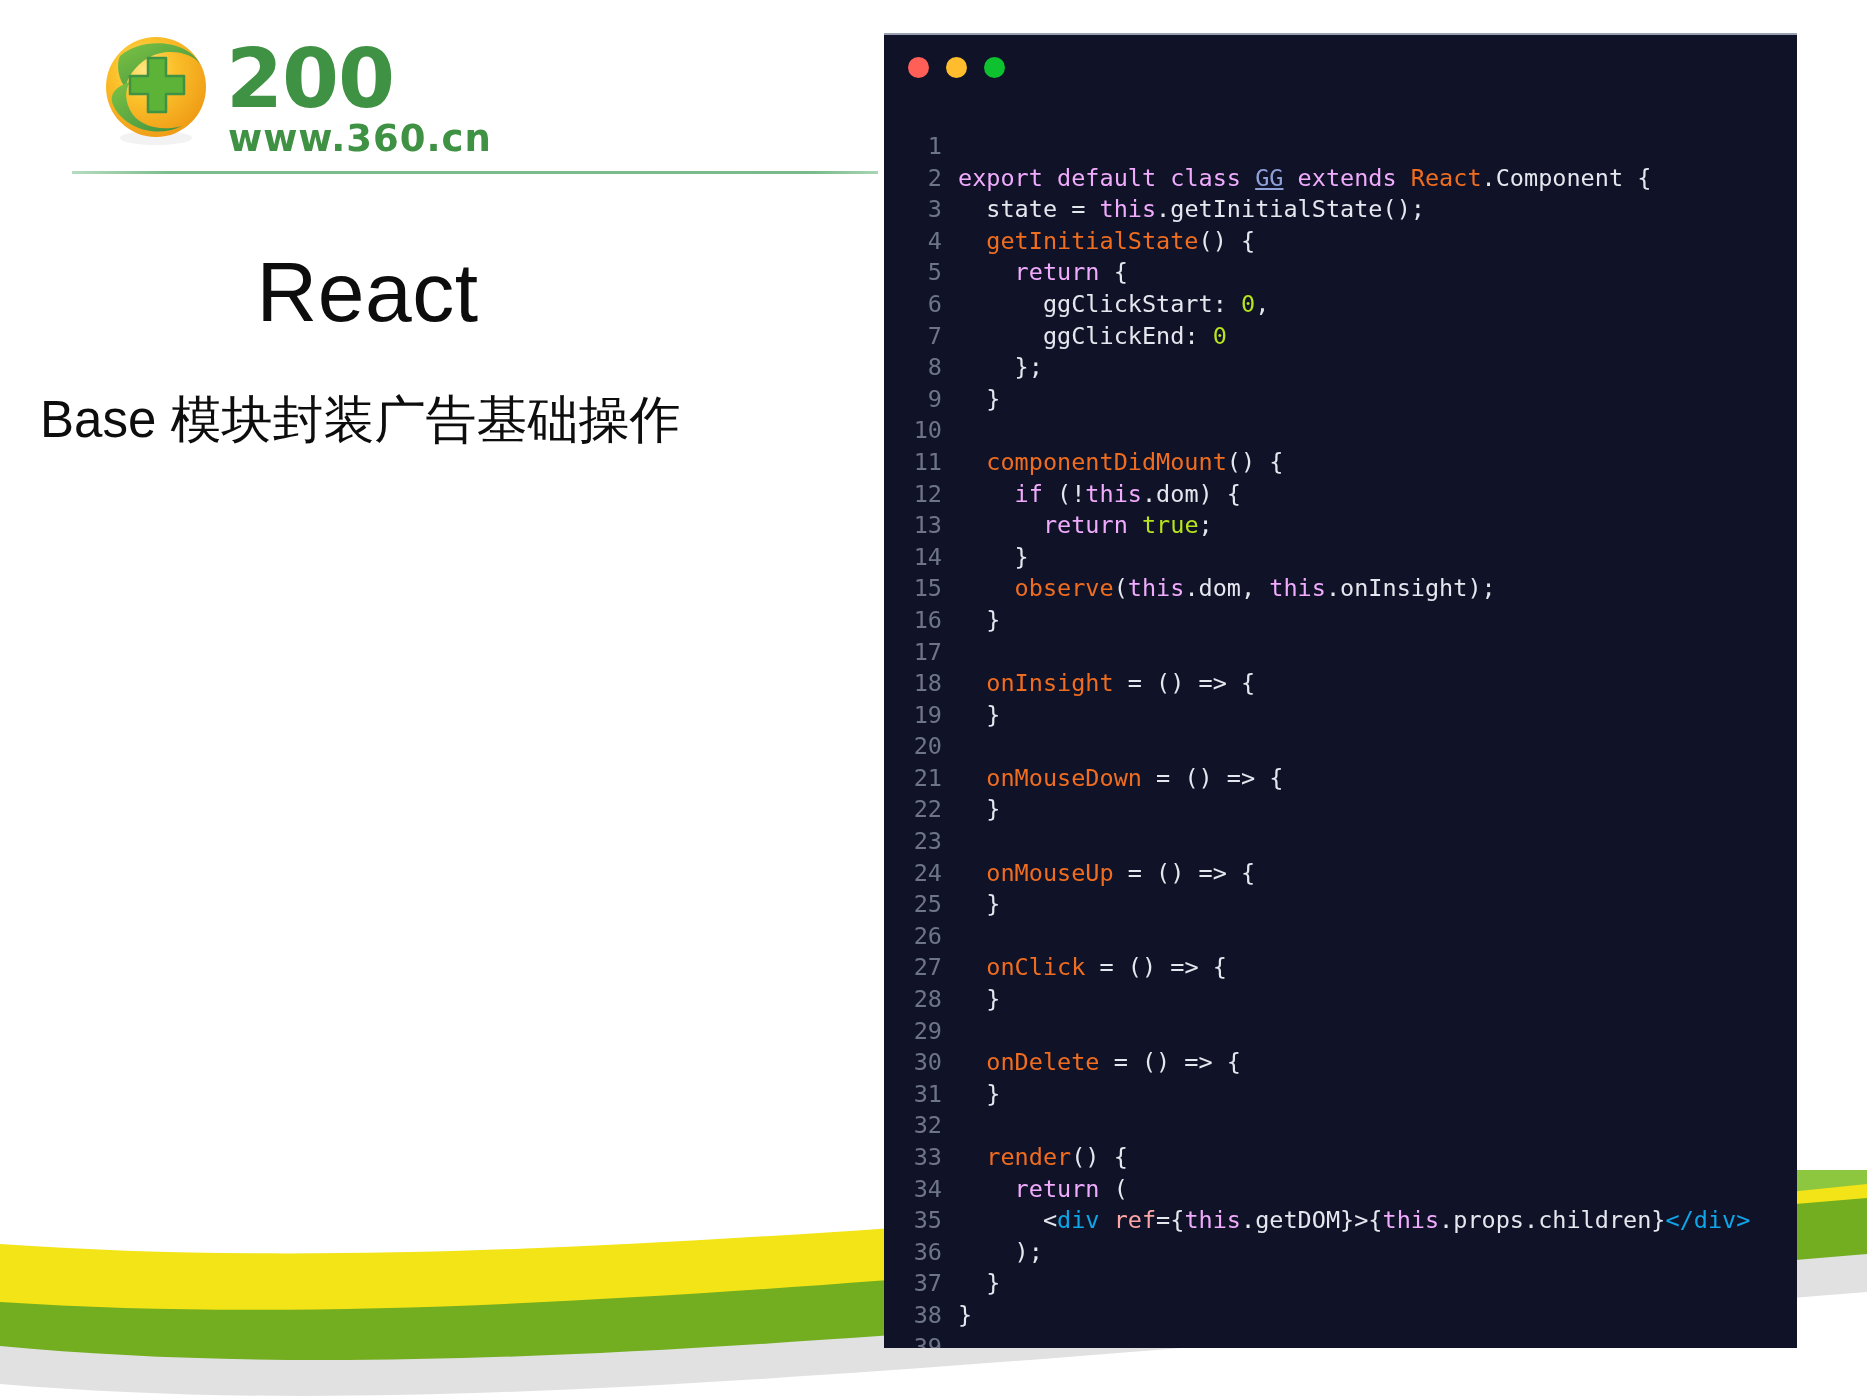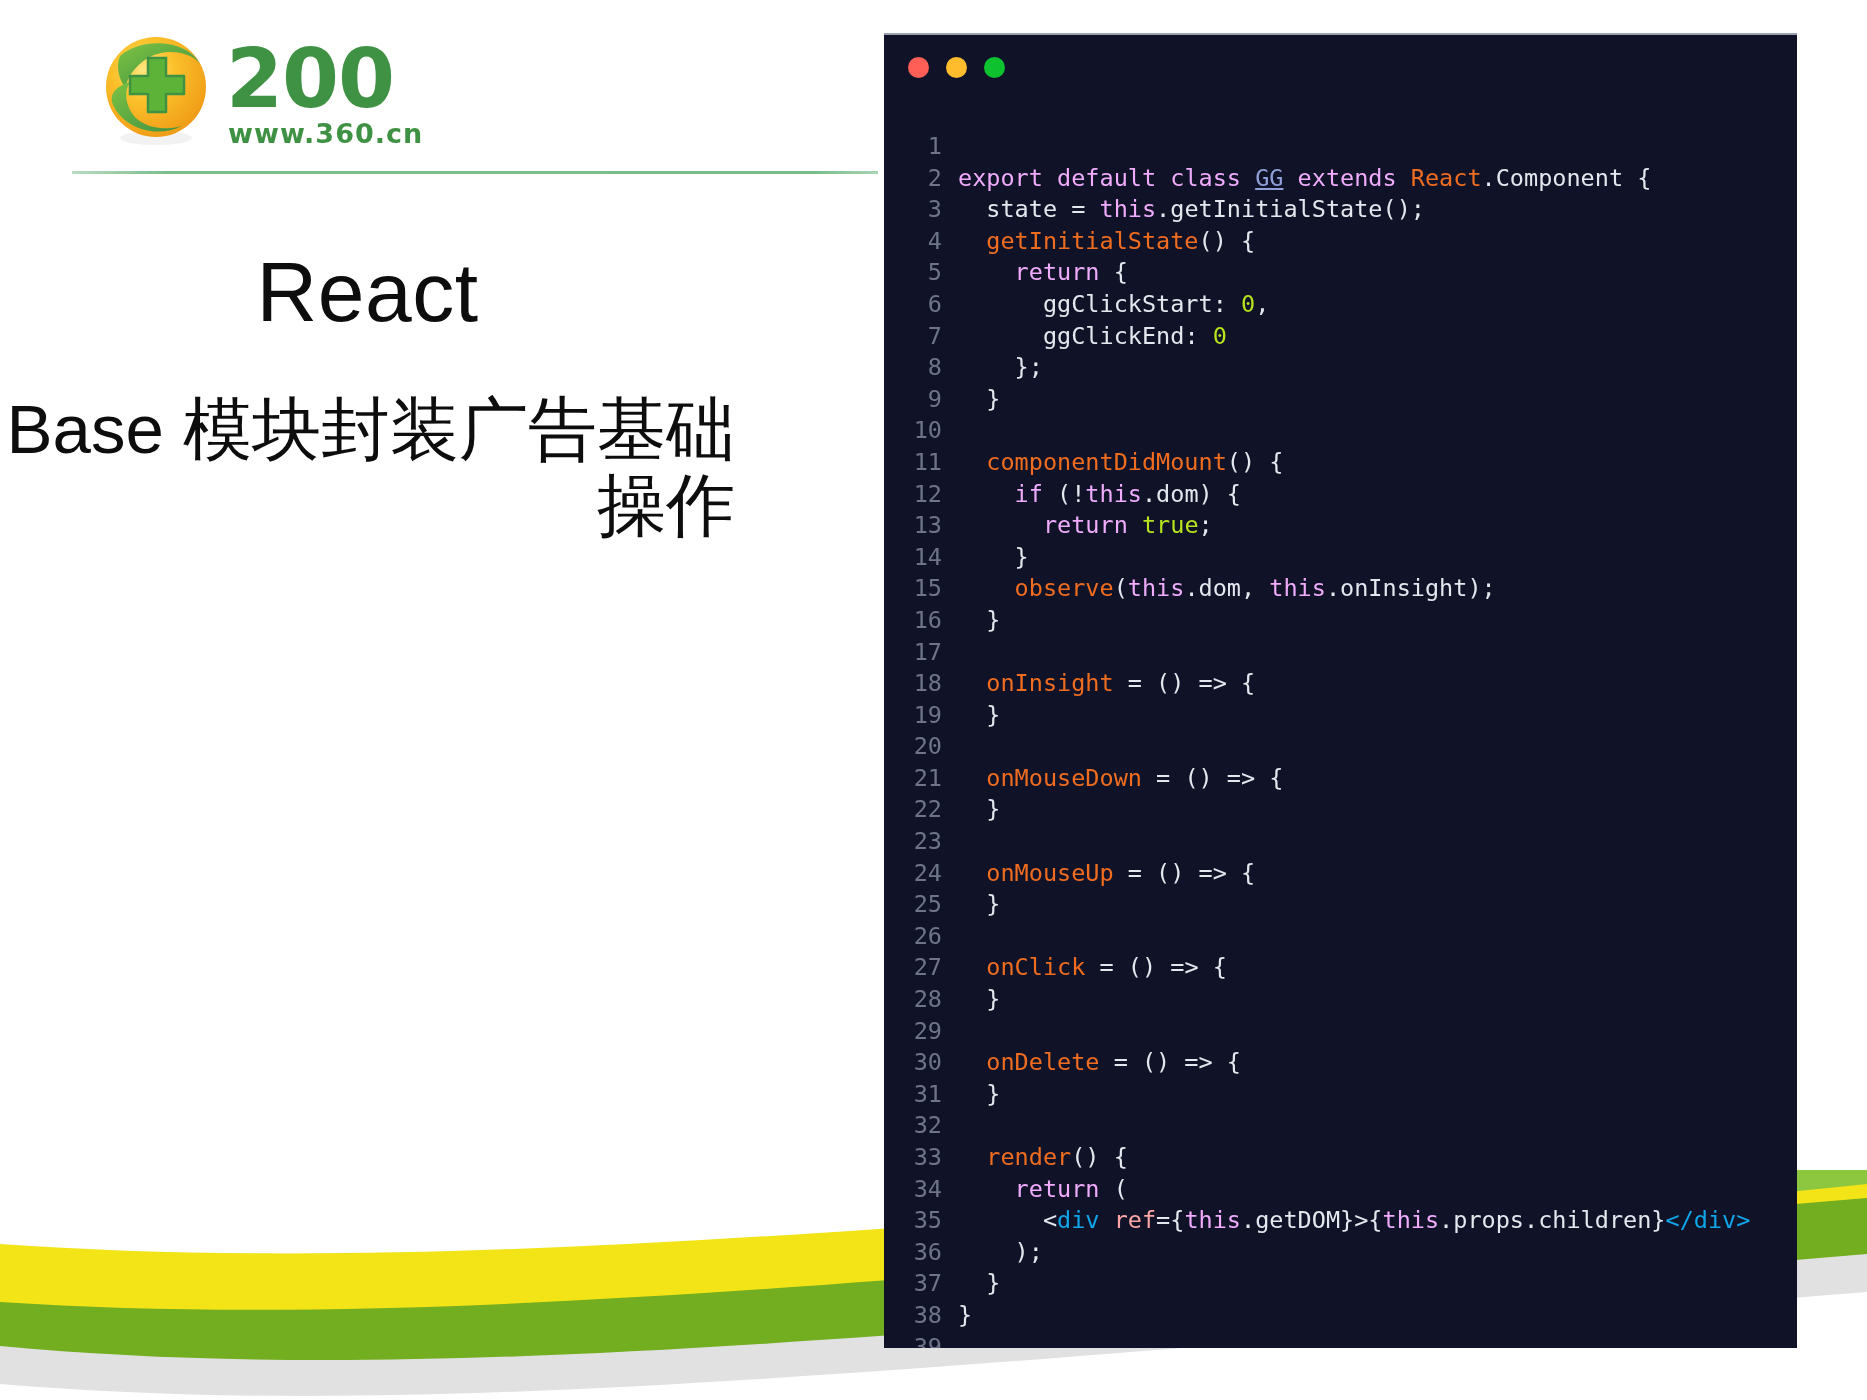--- a/index.html
+++ b/index.html
@@ -62,21 +62,21 @@
     font-weight: 700;
     letter-spacing: -1px;
     color: #3f9143;
     line-height: 1;
   }
   .logo-url {
     position: absolute;
     left: 2px;
     top: 82px;
     font-family: "DejaVu Sans", sans-serif;
-    font-size: 27px;
+    font-size: 37px;
     font-weight: 700;
     letter-spacing: 1px;
     color: #3f9143;
     line-height: 1;
   }
 
   
   #logo-rule {
     position: absolute;
     left: 72px;
@@ -98,26 +98,27 @@
     font-size: 84px;
     line-height: 1;
     color: #0d0d0d;
     letter-spacing: 0.5px;
   }
   #slide-subtitle {
     position: absolute;
     left: 0;
     top: 392px;
     width: 735px;
-    text-align: right;
+    text-align: left;
     font-family: "Liberation Sans", "DejaVu Sans", sans-serif;
     font-weight: 400;
-    font-size: 69px;
+    font-size: 51px;
     line-height: 1.1;
     color: #0d0d0d;
+    padding-left: 40px;
   }
 
   
   #ribbons {
     position: absolute;
     left: 0;
     bottom: 0;
     width: 1867px;
     height: 230px;
     pointer-events: none;

